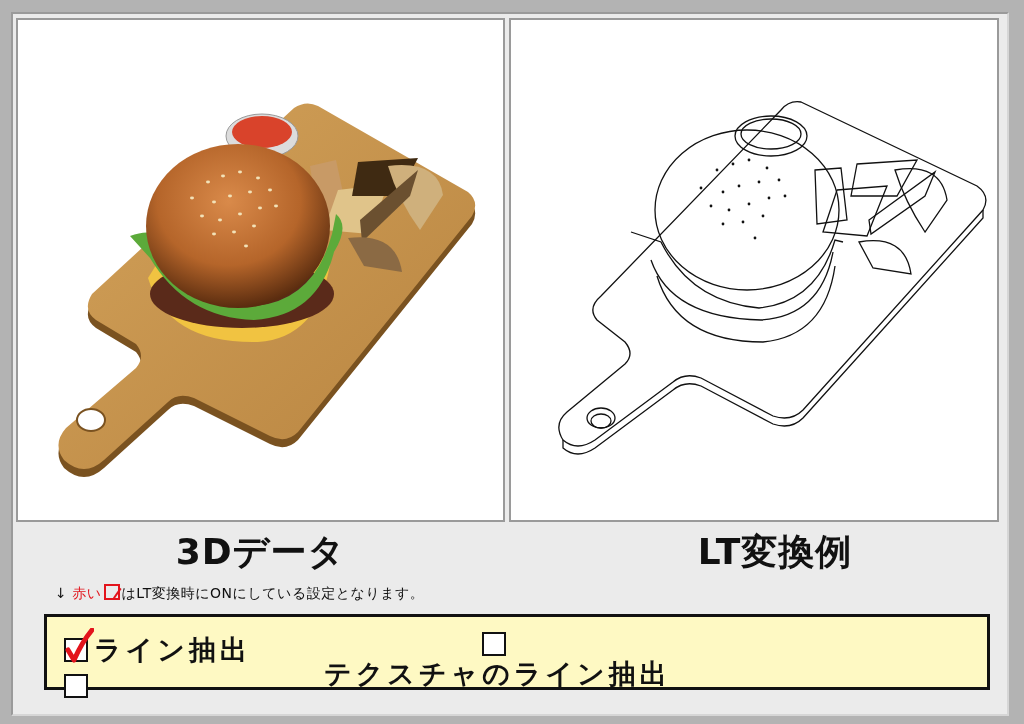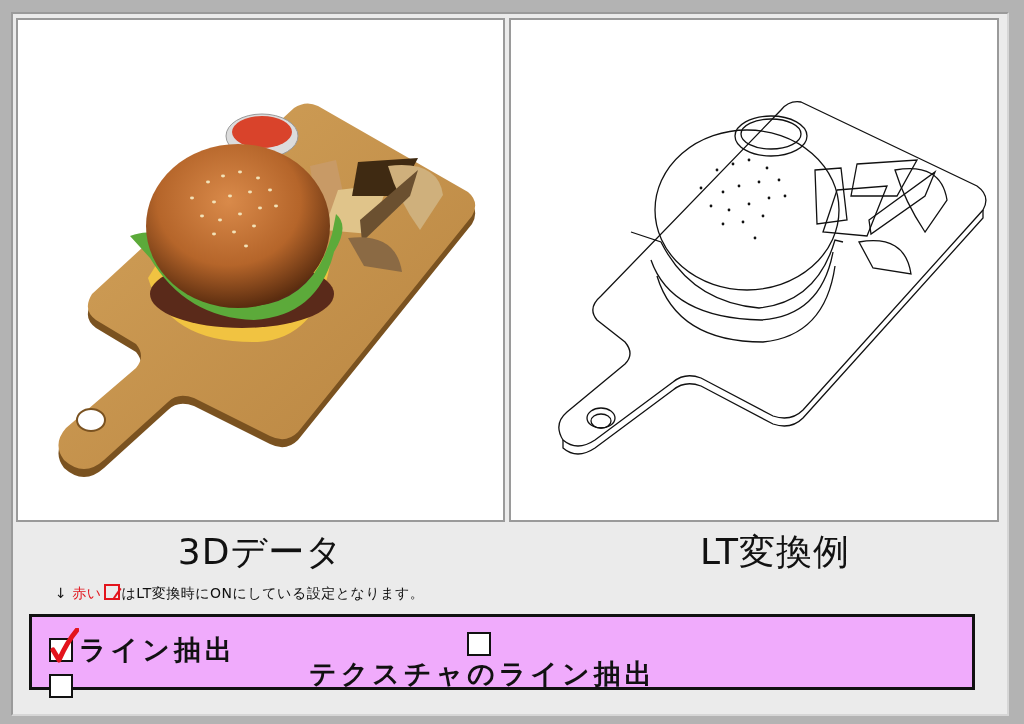--- a/index.html
+++ b/index.html
@@ -13,41 +13,41 @@
     border-right:2px solid #d6d6d6; border-bottom:2px solid #d6d6d6; box-sizing:border-box;
   }
   .frame {
     position:absolute; top:18px; height:504px; background:#fff;
     border:2px solid #9a9a9a; box-sizing:border-box; overflow:hidden;
   }
   .frame.left { left:16px; width:489px; }
   .frame.right { left:509px; width:490px; }
   .frame svg { position:absolute; left:0; top:0; }
   .caption {
-    position:absolute; top:528px; font-size:36px; font-weight:normal; color:#111;
+    position:absolute; top:528px; font-size:36px; font-weight:bold; color:#111;
     text-align:center; letter-spacing:1px;
   }
   .caption.left { left:16px; width:489px; }
   .caption.right { left:560px; width:430px;text-align:center; }
   .note {
     position:absolute; left:55px; top:584px; font-size:14px; color:#111; white-space:nowrap;
     letter-spacing:0.5px;
   }
   .note .red { color:#e3141c; }
   .note .redbox {
     display:inline-block; width:16px; height:16px; border:2px solid #e3141c; box-sizing:border-box;
     position:relative; vertical-align:-2px; margin:0 2px;
   }
   .note .redbox::after {
     content:""; position:absolute; left:3px; top:-1px; width:8px; height:12px;
     border-right:2px solid #e3141c; border-bottom:0; transform:rotate(35deg);
   }
   .optbox {
-    position:absolute; left:29px; top:614px; width:946px; height:76px;
-    background:#f0abfc; border:3px solid #111; box-sizing:border-box;
+    position:absolute; left:44px; top:614px; width:946px; height:76px;
+    background:#fef9c3; border:3px solid #111; box-sizing:border-box;
   }
   .opt {
     position:absolute; font-size:27px; font-weight:bold; color:#111; white-space:nowrap;
     letter-spacing:4px; display:flex; align-items:center; height:36px;
   }
   .cb {
     display:inline-block; width:24px; height:24px; border:2px solid #111; box-sizing:border-box;
     position:relative; margin-right:6px; background:#fff; flex:none;
   }
   .cb.checked svg { position:absolute; left:-2px; top:-12px; }

